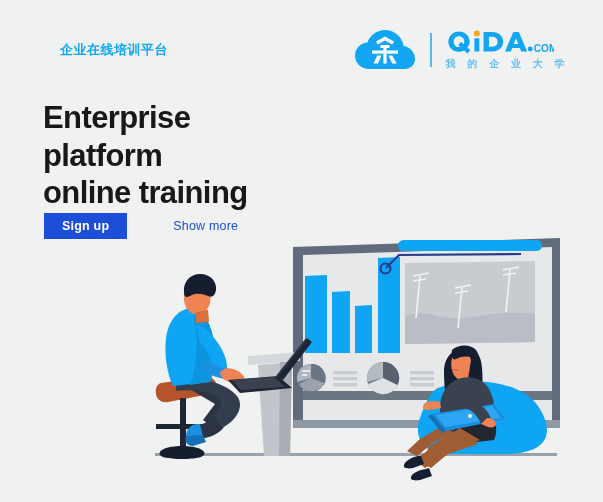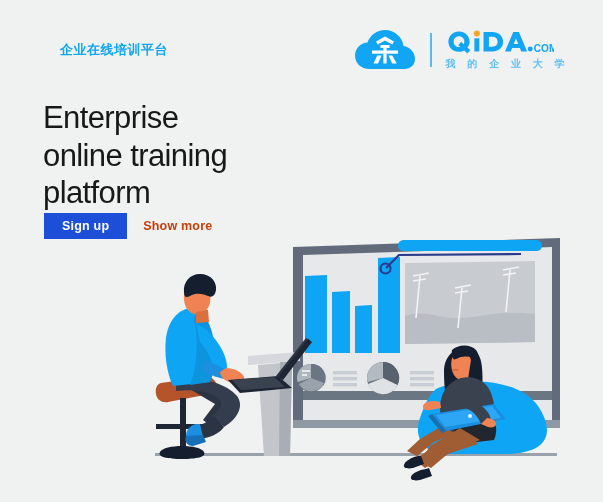--- a/index.html
+++ b/index.html
@@ -23,35 +23,35 @@
   .logo-txt{display:flex;flex-direction:column;justify-content:center;}
   .logo-word{height:26px;display:block;}
   .logo-sub{
     font-size:10px;color:#5fc0f4;letter-spacing:4.5px;margin-top:2px;
     text-align:left;white-space:nowrap;font-weight:bold;
   }
 
   
   .headline{
     position:absolute;left:43px;top:78px;width:300px;
-    font-size:31px;line-height:1.22;font-weight:normal;color:#181818;
+    font-size:31px;line-height:1.22;font-weight:bold;color:#181818;
     letter-spacing:-.6px;
   }
   .headline span{display:block;}
 
   
   .cta{position:absolute;left:44px;top:213px;display:flex;align-items:center;}
   .btn-primary{
     background:#1d4ed8;color:#fff;border:0;
     font-size:12.5px;font-weight:bold;font-family:inherit;
     padding:0 18px;height:26px;line-height:26px;cursor:pointer;
     letter-spacing:.2px;
   }
   .btn-link{
-    margin-left:16px;color:#c2410c;font-size:12.5px;font-weight:bold;
+    margin-left:46px;color:#1d4ed8;font-size:12.5px;font-weight:normal;
     text-decoration:none;cursor:pointer;letter-spacing:.2px;
   }
 
   
   .illus{position:absolute;left:0;top:228px;width:603px;height:274px;}
   .illus svg{display:block;}
 </style>
 </head>
 <body>
 
@@ -92,22 +92,22 @@
 
           <text x="96" y="24" font-family="Liberation Sans, sans-serif" font-size="11" font-weight="bold" fill="#12A5F4">COM</text>
         </svg>
       </span>
       <span class="logo-sub">我 的 企 业 大 学</span>
     </span>
   </div>
 
   <h1 class="headline">
     <span>Enterprise</span>
+    <span>platform</span>
     <span>online training</span>
-    <span>platform</span>
   </h1>
 
   <div class="cta">
     <button class="btn-primary">Sign up</button>
     <a class="btn-link">Show more</a>
   </div>
 
   <div class="illus">
     <svg viewBox="0 0 603 274" width="603" height="274" aria-hidden="true">
 

